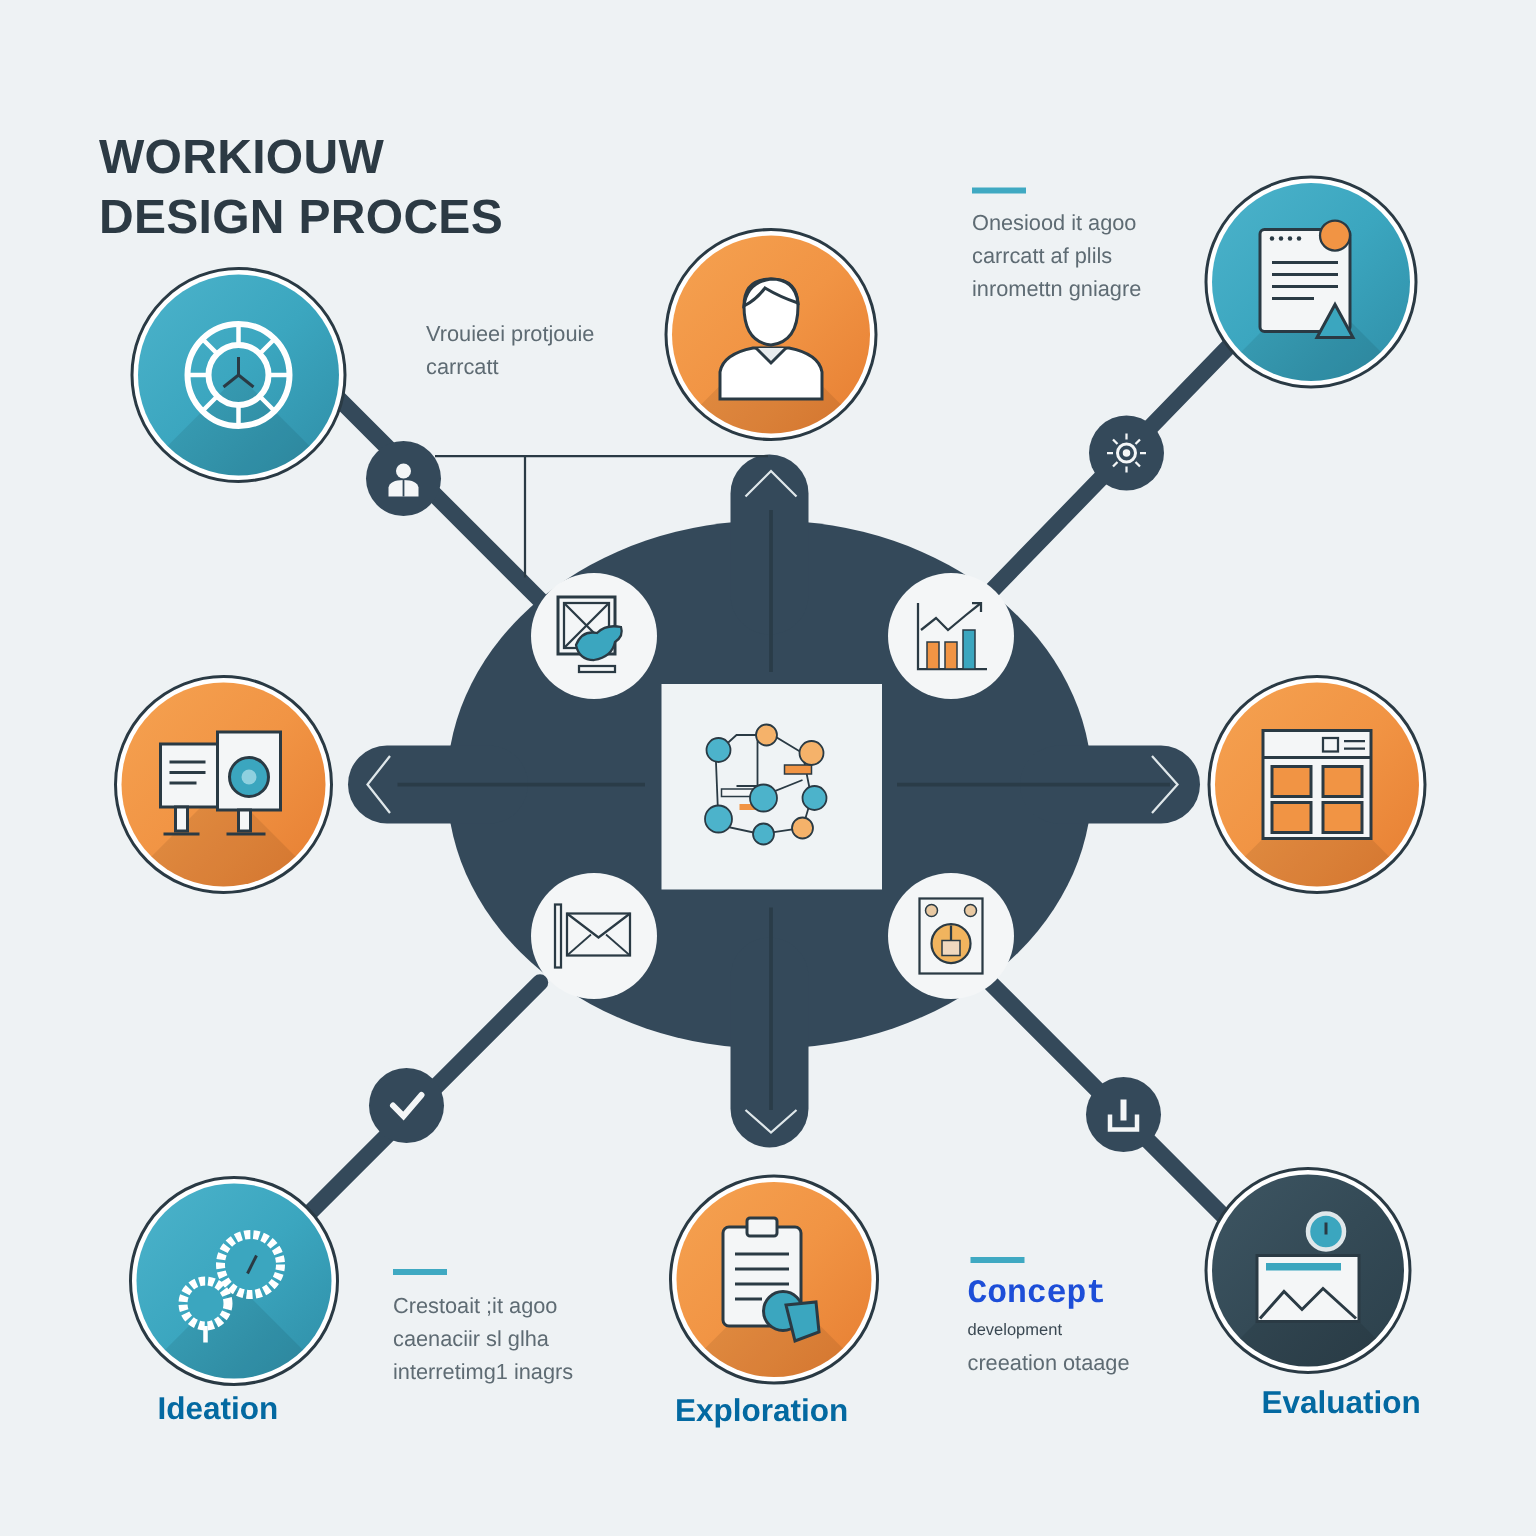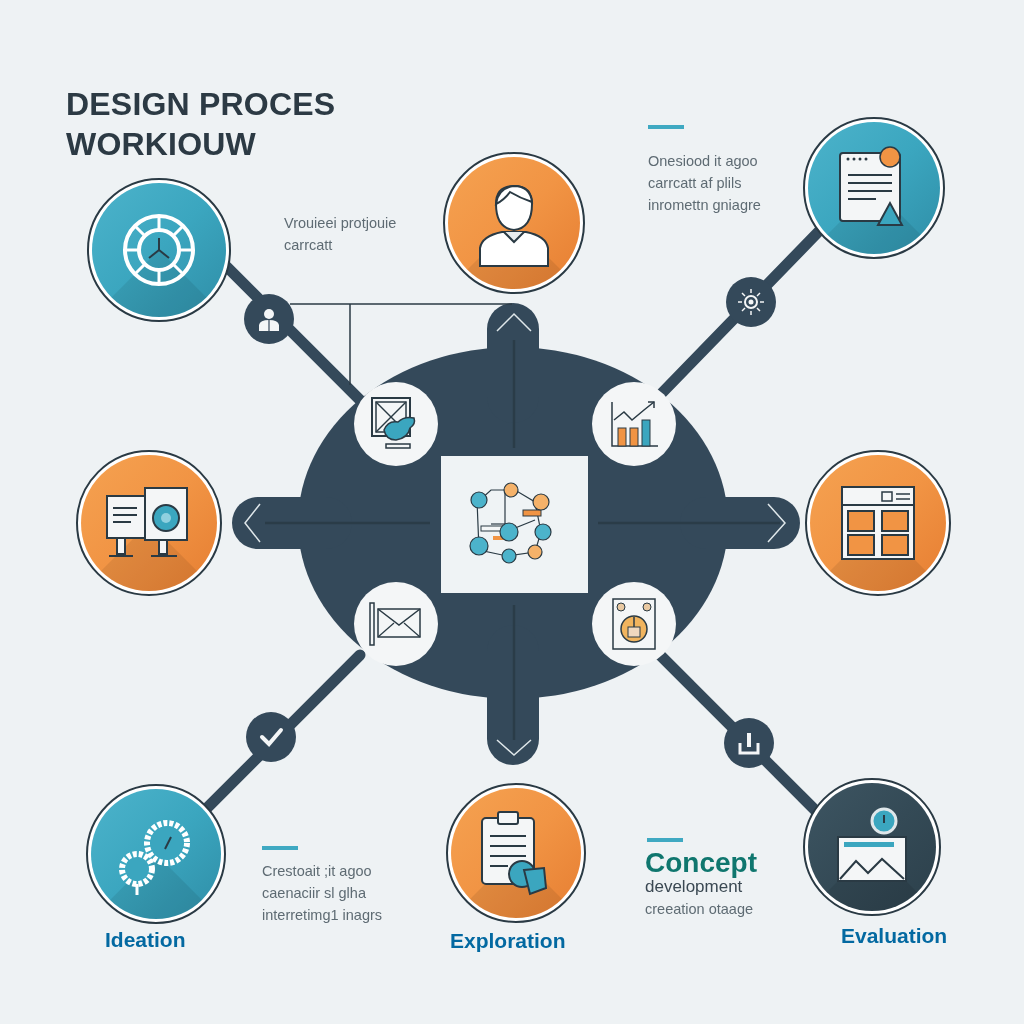--- a/index.html
+++ b/index.html
@@ -11,22 +11,22 @@
     color: #2e3e48;
   }
   .abs { position: absolute; }
   .title {
     left: 66px; top: 84px;
     font-weight: bold; font-size: 32px; line-height: 40px;
     color: #2c3a44; letter-spacing: 0.2px;
   }
   .note { font-size: 14.5px; line-height: 22px; color: #5e6b73; }
   .accent-bar { width: 36px; height: 4px; background: #3fa9c2; }
-  .caption-strong { font-size: 28px; font-weight: bold; color: #0f766e; line-height: 26px; }
-  .caption-mid { font-size: 17px; color: #3a4852; line-height: 22px; }
+  .caption-strong { font-size: 22px; font-weight: bold; color: #1d4ed8; line-height: 26px; font-family: Liberation Mono, monospace; }
+  .caption-mid { font-size: 11px; color: #3a4852; line-height: 22px; }
   .stage-label { font-size: 21px; font-weight: bold; color: #0369a1; }
 
   svg.canvas { position: absolute; left: 0; top: 0; }
 
   .node {
     position: absolute; border-radius: 50%;
     border: 2px solid #2a3a44; padding: 3px; background: #fff;
   }
   .node .inner {
     width: 100%; height: 100%; border-radius: 50%; overflow: hidden; position: relative;
@@ -86,31 +86,31 @@
     <polyline points="768,504 785,523 768,542"></polyline>
   </g>
 
   <g stroke="#2a3a44" stroke-width="1.5" fill="none">
     <polyline points="290,304 512,304"></polyline>
     <line x1="350" y1="304" x2="350" y2="385"></line>
   </g>
 </svg>
 
 <div class="abs title">
+  <div>WORKIOUW</div>
   <div>DESIGN PROCES</div>
-  <div>WORKIOUW</div>
 </div>
 
 <div class="abs note" style="left:284px; top:212px;">
   <div>Vrouieei protjouie</div>
   <div>carrcatt</div>
 </div>
 
 <div class="abs accent-bar" style="left:648px; top:125px;"></div>
-<div class="abs note" style="left:648px; top:138px;margin-top:12px;">
+<div class="abs note" style="left:648px; top:138px;">
   <div>Onesiood it agoo</div>
   <div>carrcatt af plils</div>
   <div>inromettn gniagre</div>
 </div>
 
 <div class="abs accent-bar" style="left:262px; top:846px;"></div>
 <div class="abs note" style="left:262px; top:860px;">
   <div>Crestoait ;it agoo</div>
   <div>caenaciir sl glha</div>
   <div>interretimg1 inagrs</div>

